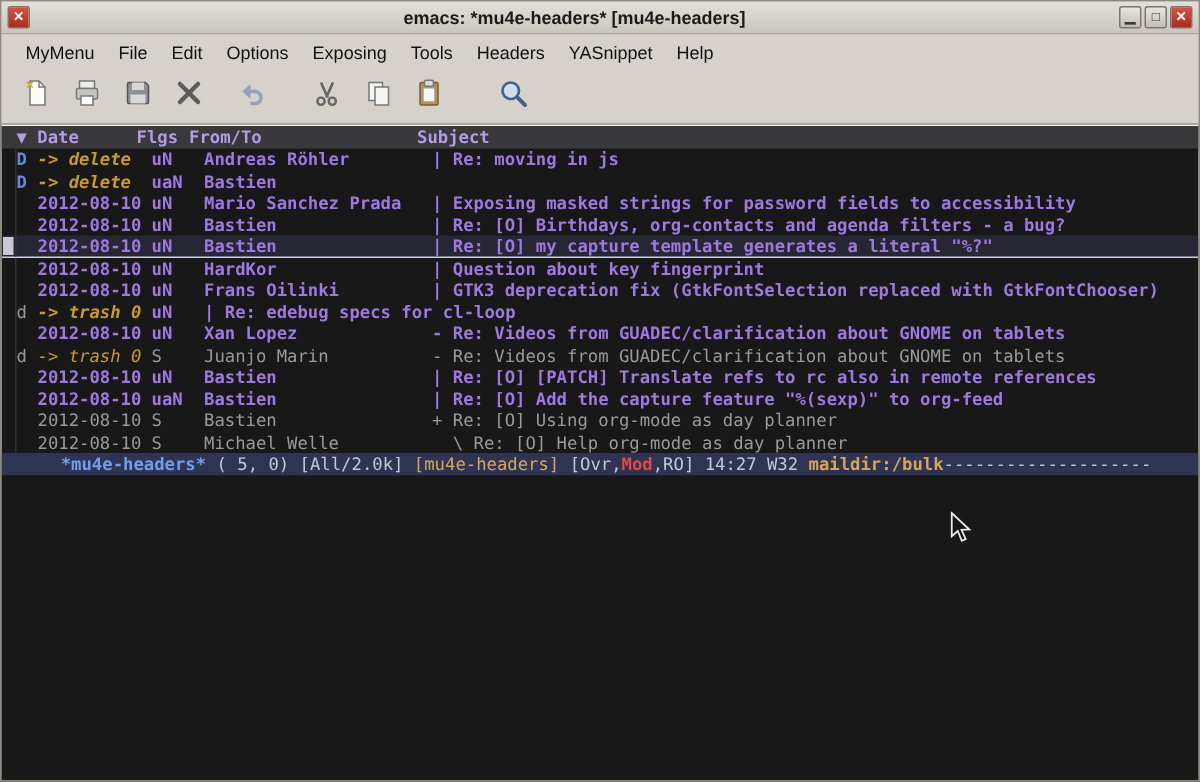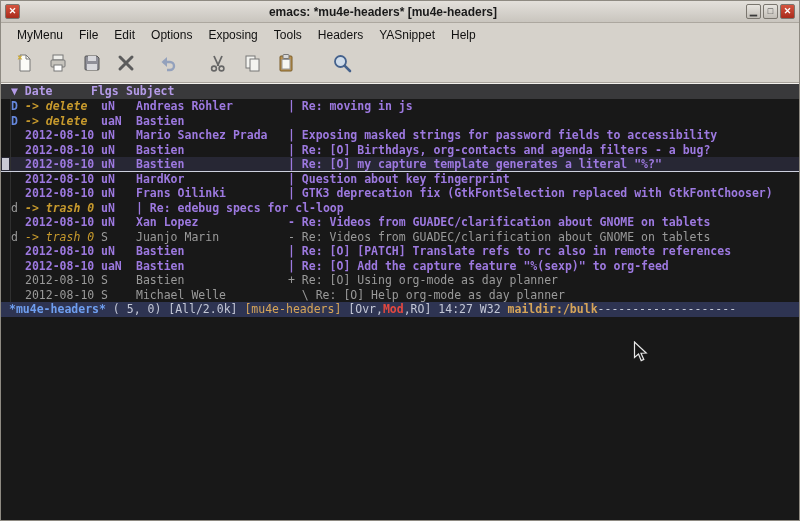--- a/index.html
+++ b/index.html
@@ -41,21 +41,21 @@
   .row.unread{color:var(--unread,#9d79e0);font-weight:bold;}
   .row.read{color:var(--read,#9a9a9a);}
   .row.marked .cell-date{color:var(--marked,#c79a2d);font-style:italic;}
   .mark-D{color:var(--mark-flag,#6688dd);font-weight:bold;}
   .mark-d{color:var(--read,#9a9a9a);font-weight:normal;}
   .row.current{background:var(--current-bg,#272734);border-bottom:1px solid var(--current-underline,#cdd0de);}
   .row.current .cell-gutter{position:relative;}
   .row.current .cell-gutter::before{content:"";position:absolute;left:1px;top:1px;width:7px;height:12px;background:#c9c9d4;}
   
   .modeline{height:15px;flex:0 0 15px;line-height:15px;background:var(--modeline-bg,#2e3452);
-            color:var(--modeline-fg,#c3c7d6);padding-left:8px;white-space:pre;overflow:hidden;}
+            color:var(--modeline-fg,#c3c7d6);padding-left:8px;white-space:pre;overflow:hidden;text-align:center;}
   .ml-buffer{color:var(--ml-buffer,#6f9ff0);font-weight:bold;}
   .ml-mode{color:var(--ml-mode,#d7a558);}
   .ml-mod{color:var(--ml-mod,#e5483f);font-weight:bold;}
   .ml-maildir{color:var(--ml-mode,#d7a558);font-weight:bold;}
   .ml-plain{color:var(--modeline-fg,#c3c7d6);}
   .echo{flex:1;background:var(--buffer-bg,#181818);}
   .mouse{position:absolute;left:632px;top:340px;width:15px;height:21px;z-index:50;pointer-events:none;}
 </style>
 </head>
 <body>
@@ -160,20 +160,21 @@
             <path d="M12.8 12.8L18 18" stroke="#44618c" stroke-width="2.6" stroke-linecap="round"></path>
           </svg></span>
     </div>
   </div>
 
   <div class="emacs">
 
     <div class="header-line">
       <span class="cell hl-datecol">▼ Date</span>
       <span class="cell hl-flags">Flgs</span>
+      <span class="cell hl-from">From/To</span>
       <span class="cell hl-subject">Subject</span>
     </div>
 
     <div class="msg-area">
         <div class="row unread marked">
     <span class="cell cell-gutter"></span>
     <span class="cell cell-mark mark-D">D</span>
     <span class="cell cell-date">-&gt; delete</span>
     <span class="cell cell-flags">uN</span>
     <span class="cell cell-from">Andreas Röhler</span>

